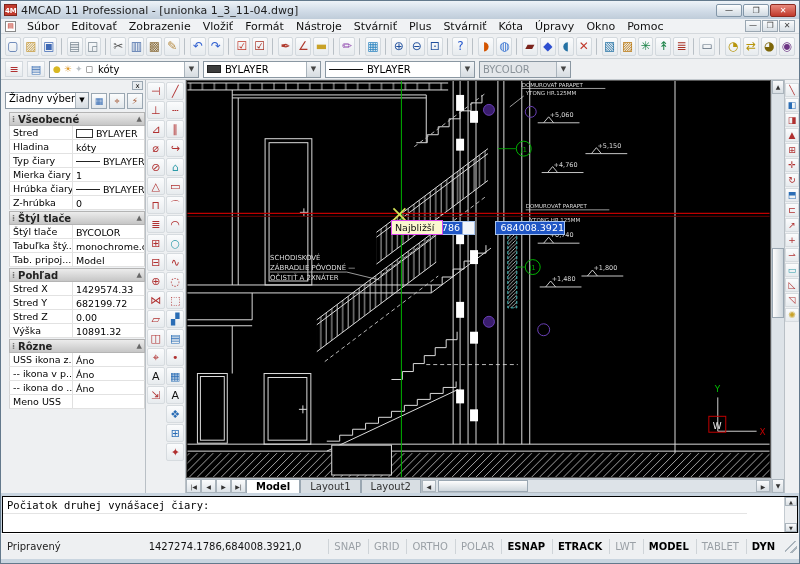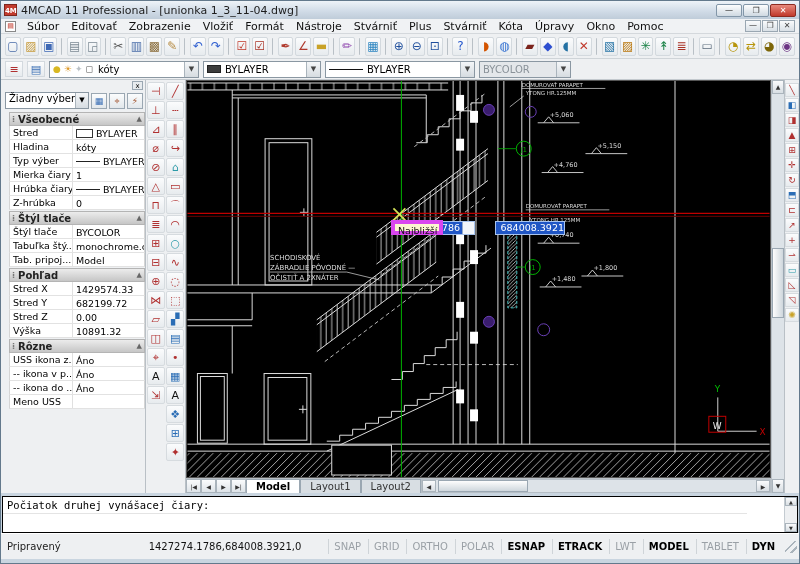--- a/index.html
+++ b/index.html
@@ -59,21 +59,21 @@
 
   
   .vtools { width:40px; background:#eef0f2; border-right:1px solid #b9c0c6; display:flex; }
   .vcol { width:20px; display:flex; flex-direction:column; align-items:center; padding-top:2px; }
   .vti { width:18px; height:18px; margin-bottom:1px; display:flex; align-items:center; justify-content:center; font-size:11px; background:linear-gradient(#fbfcfd,#e7ebee); border:1px solid #d6dbdf; border-radius:2px; }
 
   
   .centercol { width:585px; display:flex; flex-direction:column; }
   .canvas { width:585px; height:398px; background:#000; position:relative; border:1px solid #555; }
   .canvas svg { display:block; }
-  .tooltip { position:absolute; left:204px; top:139px; width:52px; height:15px; background:#fbf6cf; border:4px solid #d946ef; color:#111; font-size:9.5px; line-height:13px; padding-left:3px; z-index:3; white-space:nowrap; }
+  .tooltip { position:absolute; left:204px; top:139px; width:52px; height:15px; background:#fbf6cf; border:1px solid #d946ef; color:#111; font-size:9.5px; line-height:13px; padding-left:3px; z-index:3; white-space:nowrap; }
   .dynbox1 { position:absolute; left:228px; top:140px; width:60px; height:14px; display:flex; z-index:2; border:1px solid #a8c4ee; }
   .dynbox1 .blue { width:46px; background:#1f55c4; color:#fff; font-size:9.5px; line-height:12px; text-align:right; padding-right:2px; overflow:hidden; }
   .dynbox1 .caret { width:12px; background:#f2f5fa; border-left:1px solid #93a9cc; }
   .dynbox2 { position:absolute; left:308px; top:140px; width:70px; height:14px; background:#1f55c4; border:1px solid #a8c4ee; color:#fff; font-size:9.5px; line-height:12px; text-align:right; z-index:2; overflow:hidden; }
 
   
   .tabrow { height:15px; background:#eef0f2; border-top:1px solid #b9c0c6; display:flex; align-items:stretch; font-size:10px; }
   .tnav { width:15px; border:1px solid #aab4bc; background:linear-gradient(#fafbfc,#dde3e8); font-size:6px; text-align:center; line-height:13px; color:#333; }
   .tab { padding:0 9px; border:1px solid #9aa7b2; border-bottom:none; background:#d8dee3; line-height:13px; color:#333; }
   .tab.active { background:#fff; font-weight:bold; color:#000; }
@@ -261,21 +261,21 @@
 
         <div class="prow">
             <div class="plabel">Stred</div>
             <div class="pval swatch">BYLAYER</div>
           </div>
             <div class="prow">
             <div class="plabel">Hladina</div>
             <div class="pval plain">kóty</div>
           </div>
             <div class="prow">
-            <div class="plabel">Typ výber</div>
+            <div class="plabel">Typ čiary</div>
             <div class="pval line">BYLAYER</div>
           </div>
             <div class="prow">
             <div class="plabel">Mierka čiary</div>
             <div class="pval plain">1</div>
           </div>
             <div class="prow">
             <div class="plabel">Hrúbka čiary</div>
             <div class="pval line">BYLAYER</div>
           </div>

